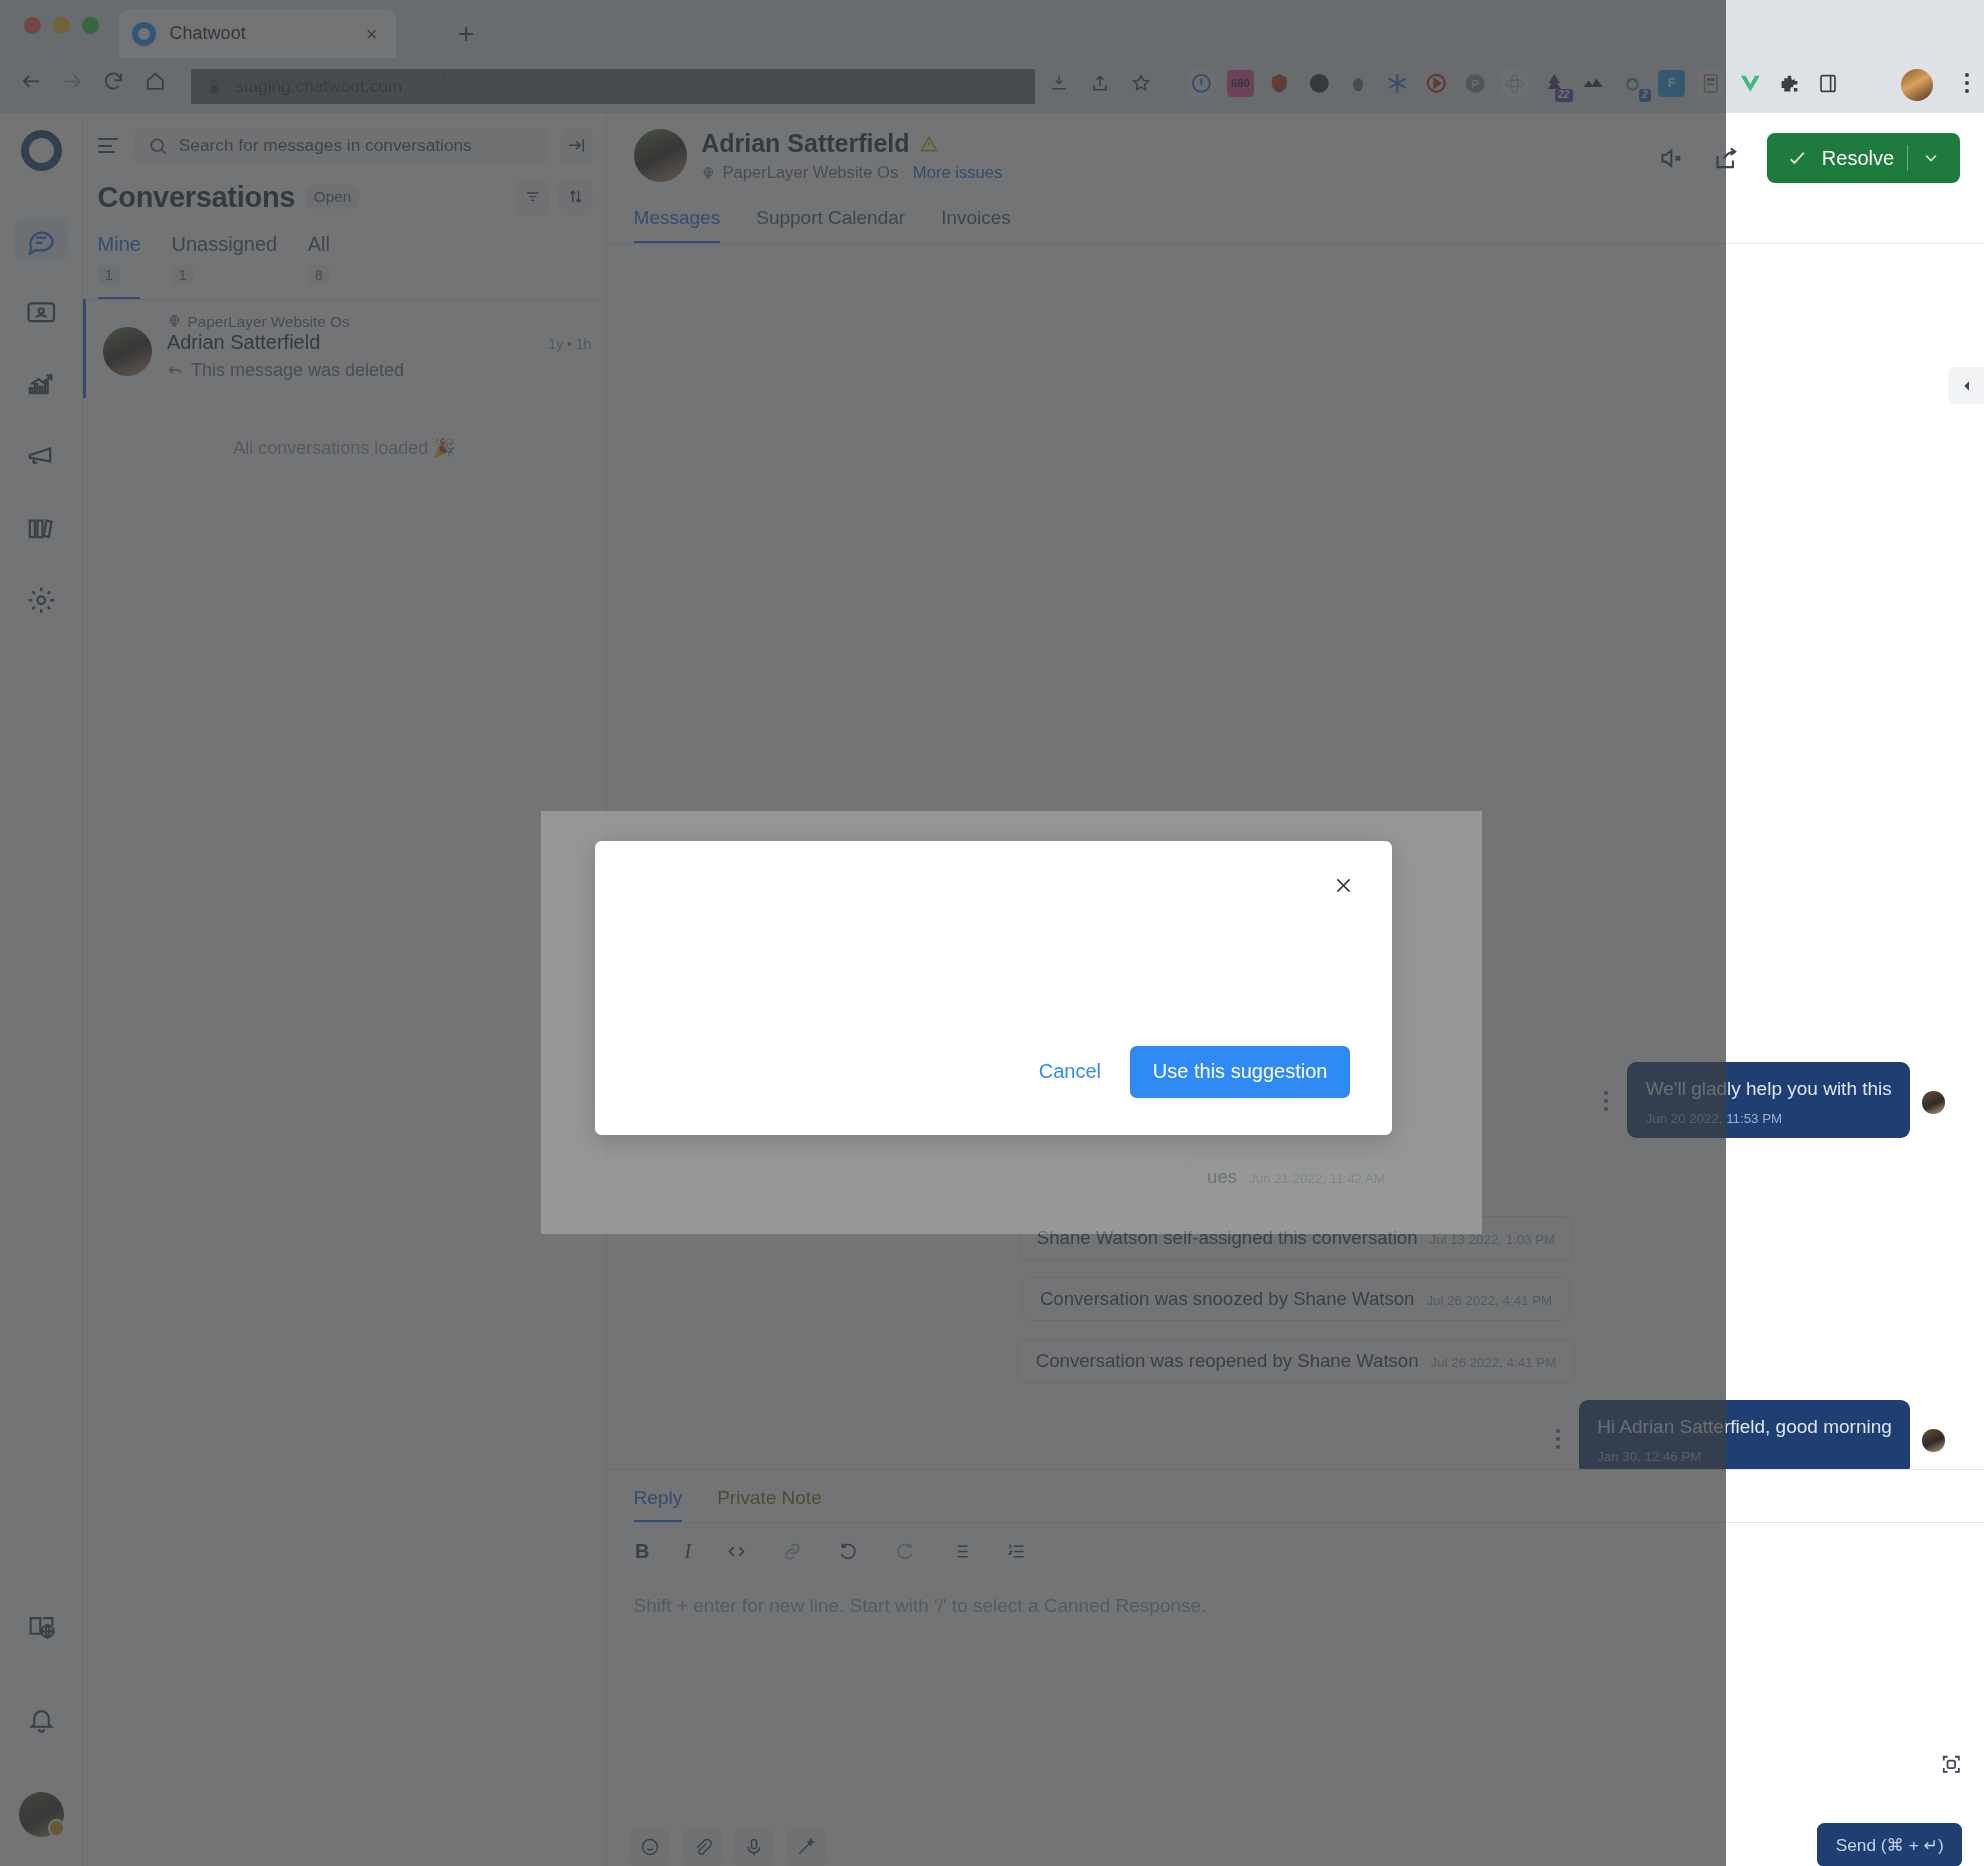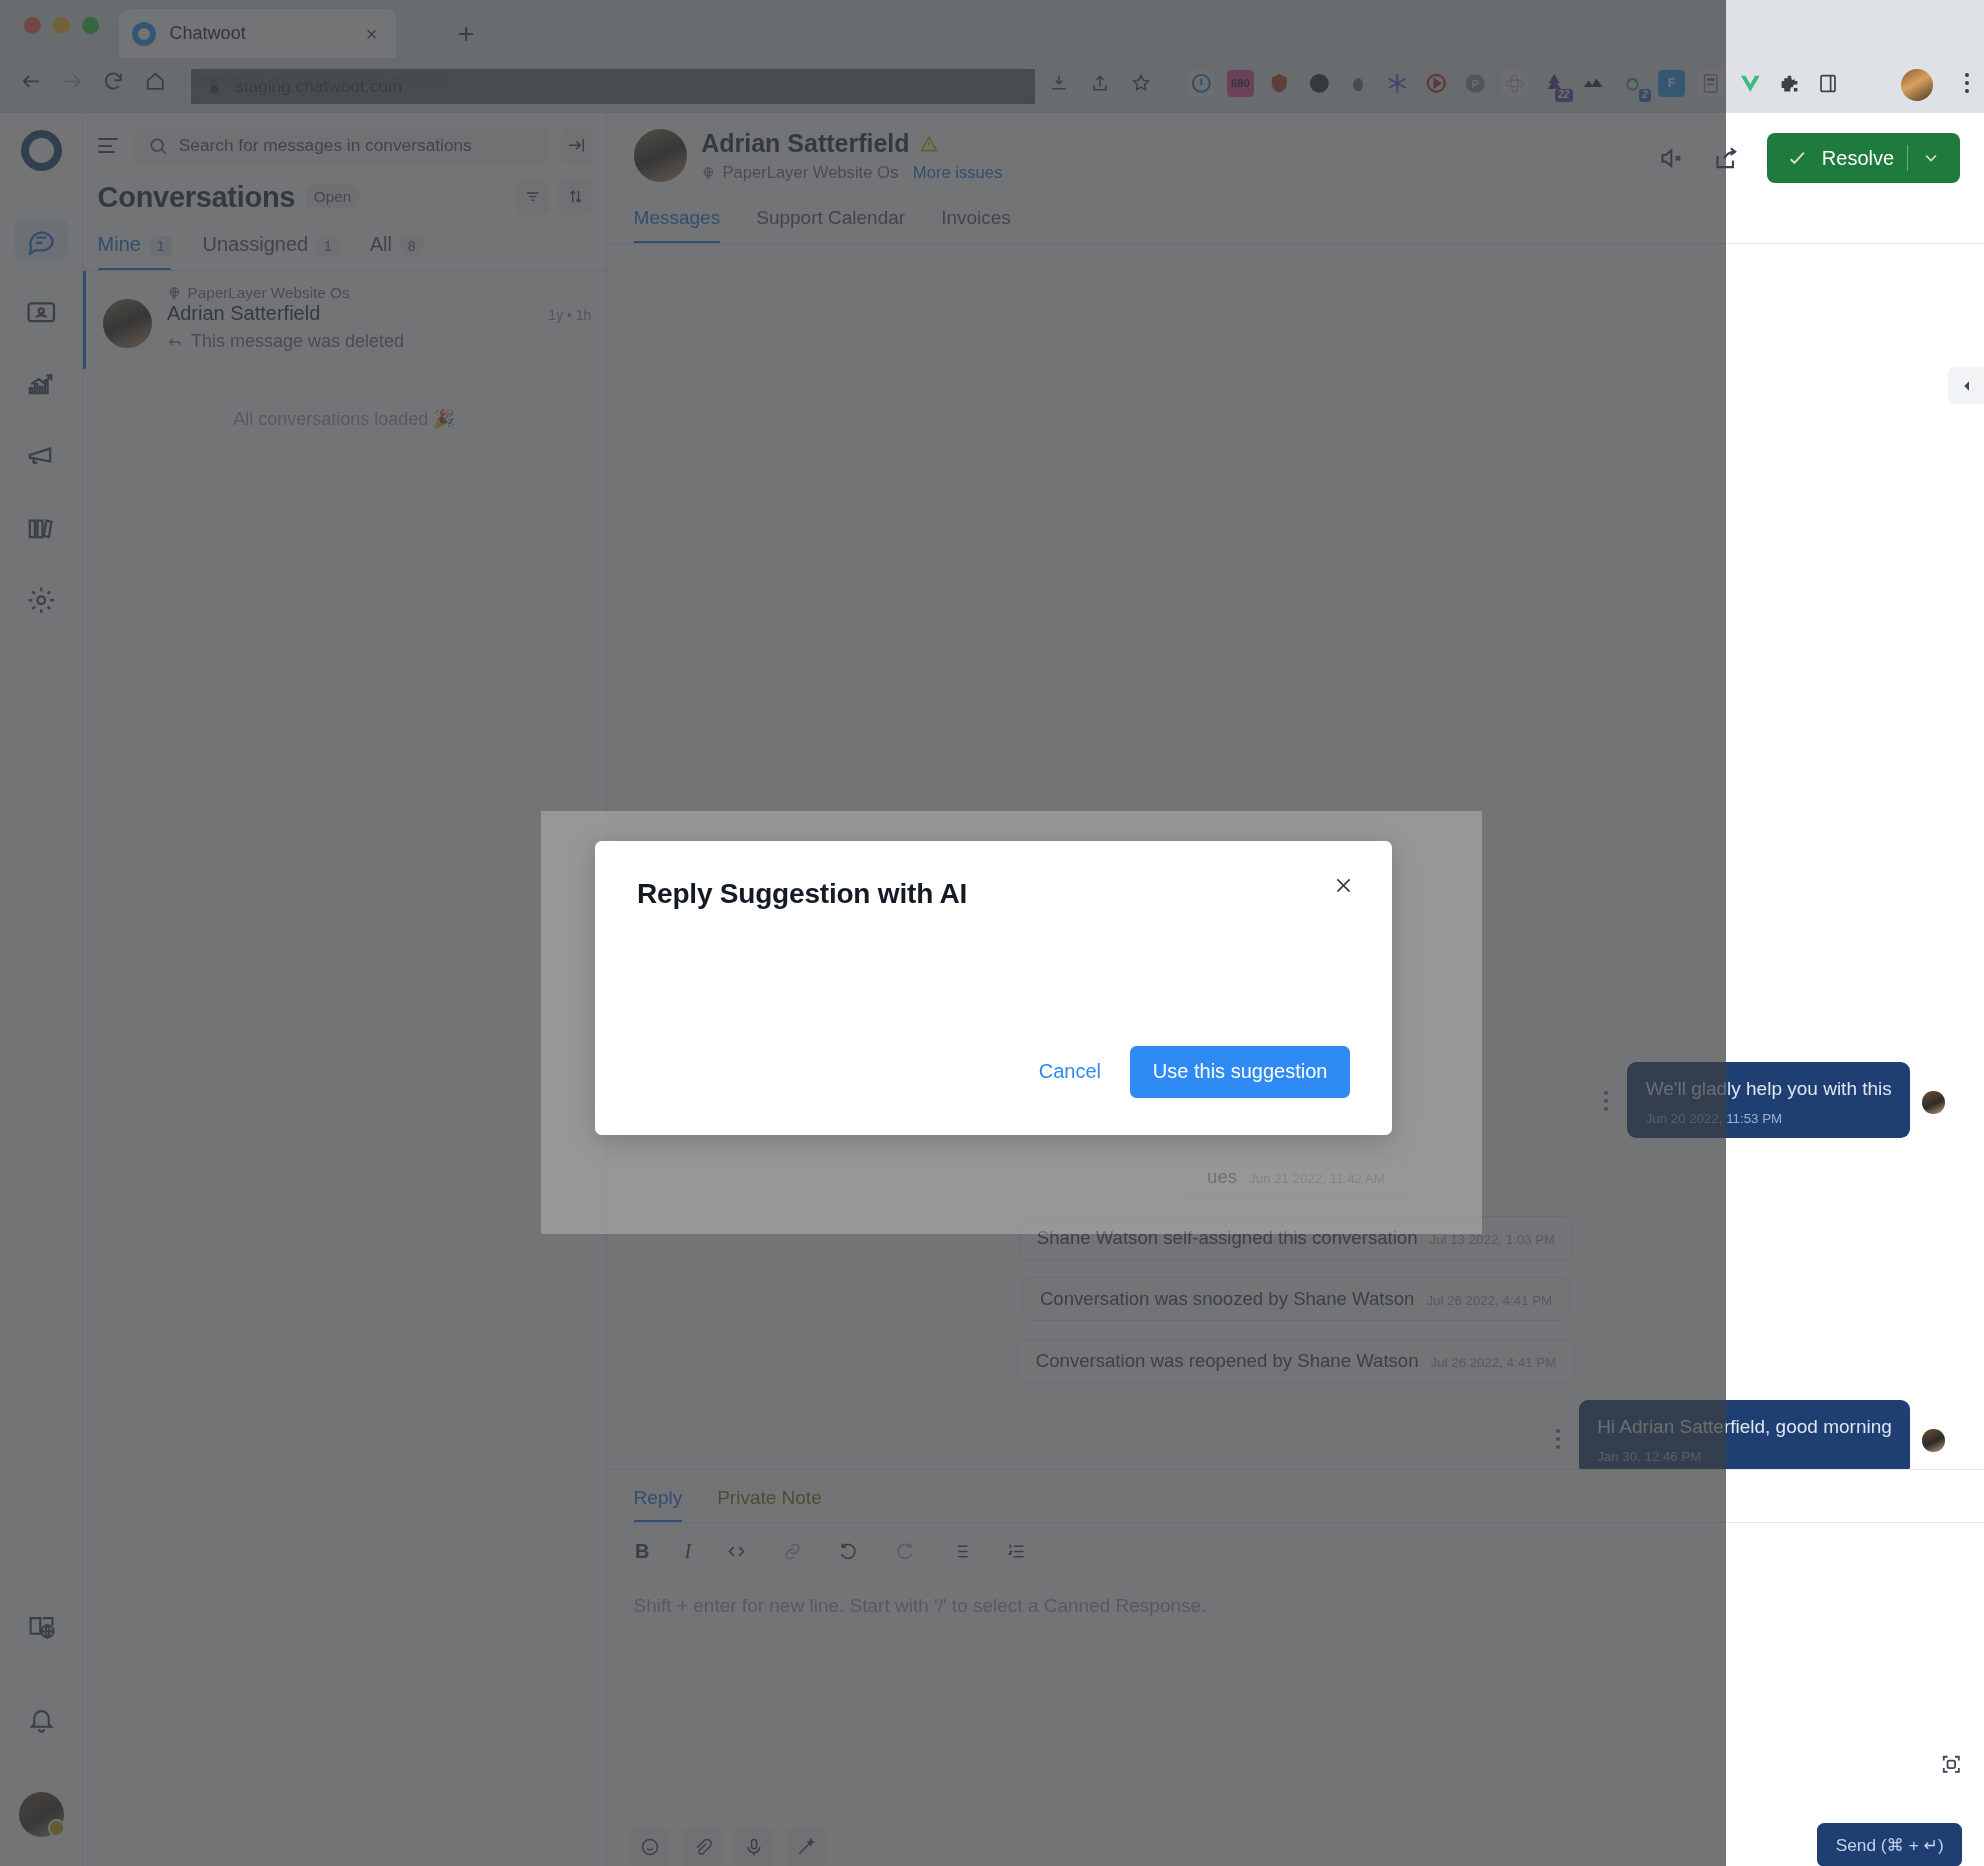--- a/index.html
+++ b/index.html
@@ -85,22 +85,22 @@
   .collapse-btn { width:32px; height:36px; background:#f2f3f5; border-radius:6.6px;
     display:flex; align-items:center; justify-content:center; color:#3c4556; }
   .conv-title-row { display:flex; align-items:center; padding:16px 13.3px 0 14.6px; }
   .conv-title { font-size:29px; color:#1f2d3d; font-weight:600; letter-spacing:-0.3px; }
   .conv-chip { margin-left:10.6px; background:#f0f1f3; color:#5b6472; font-size:15.3px;
     border-radius:6px; padding:3.3px 8px; }
   .conv-actions { margin-left:auto; display:flex; gap:8px; }
   .sq-btn { width:35px; height:35px; background:#f2f3f5; border-radius:7.3px; display:flex;
     align-items:center; justify-content:center; color:#3c4556; }
   .tabs { display:flex; gap:0; padding:18.6px 0 0 14.6px; position:relative; }
-  .tabitem { display:flex; align-items:flex-end; gap:8.6px; padding:0 14.6px 14.6px 0; margin-right:16px;
-    position:relative; }
+  .tabitem { display:flex; align-items:flex-start; gap:8.6px; padding:0 14.6px 14.6px 0; margin-right:16px;
+    position:relative;flex-direction:column; }
   .tabitem .lbl { font-size:20px; color:#4b5563; }
   .tabitem.active .lbl { color:#1f6feb; }
   .tabitem .cnt { background:#f0f1f3; color:#5b6472; font-size:14px; border-radius:5.3px;
     padding:2px 7.3px; }
   .tabitem.active .cnt { background:#e4ebf7; color:#3a69b4; }
   .tabitem.active::after { content:''; position:absolute; left:0; right:16px; bottom:0;
     height:2.7px; background:#1f6feb; border-radius:1.3px 1.3px 0 0; }
   .tab-underline { position:absolute; left:0; right:0; bottom:0; height:0.7px; background:#e7e9ec; }
   .convitem { display:flex; gap:14.6px; padding:13.3px 14.6px 17.3px 17.3px; border-left:3.3px solid #1f6feb;
     position:relative; }
@@ -739,21 +739,20 @@
 
   <div class="dim"></div>
   <div class="dialog-backdrop"></div>
 
   <div class="modal">
     <span class="modal-close">
       <svg width="21" height="21" viewBox="0 0 24 24" fill="none" stroke="#2f3640" stroke-width="1.7">
           <path d="M5 5l14 14M19 5L5 19"></path>
         </svg>
     </span>
-    <div class="modal-title">Reply Suggestion with AI</div>
     <div class="modal-actions">
       <span class="btn-cancel">Cancel</span>
       <span class="btn-primary">Use this suggestion</span>
     </div>
   </div>
 
 </div>
 
 
 </body></html>

